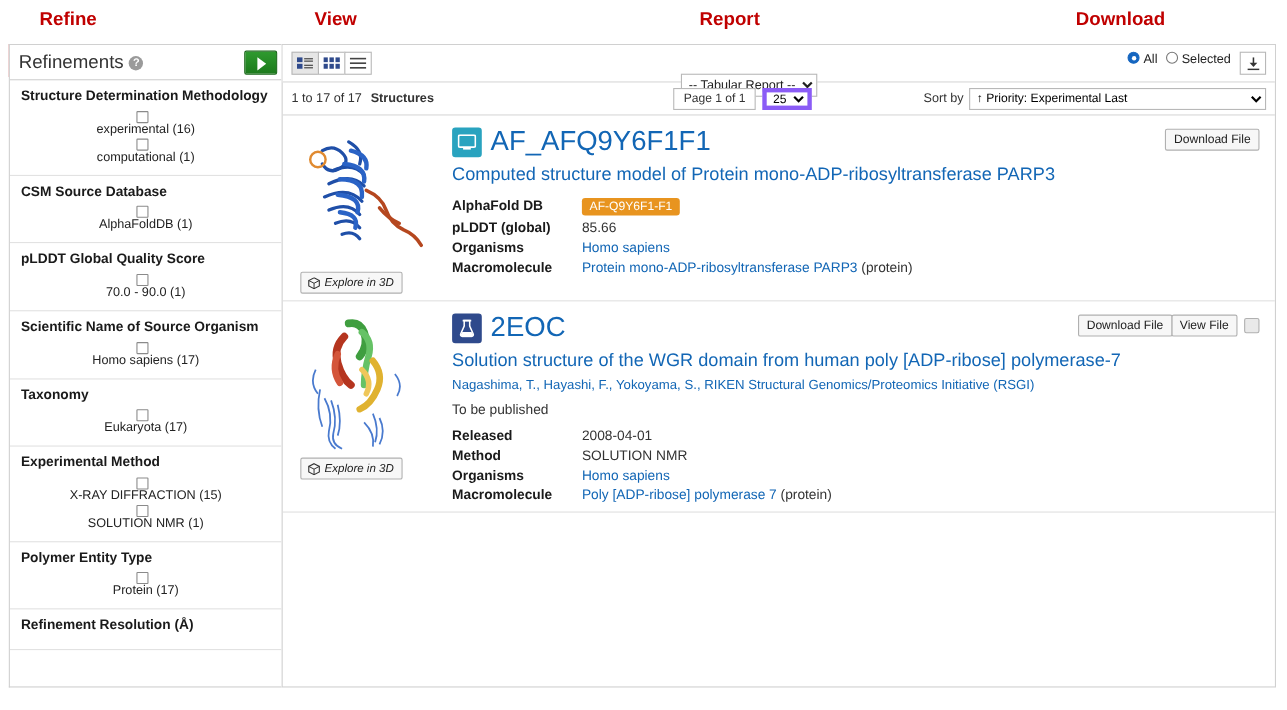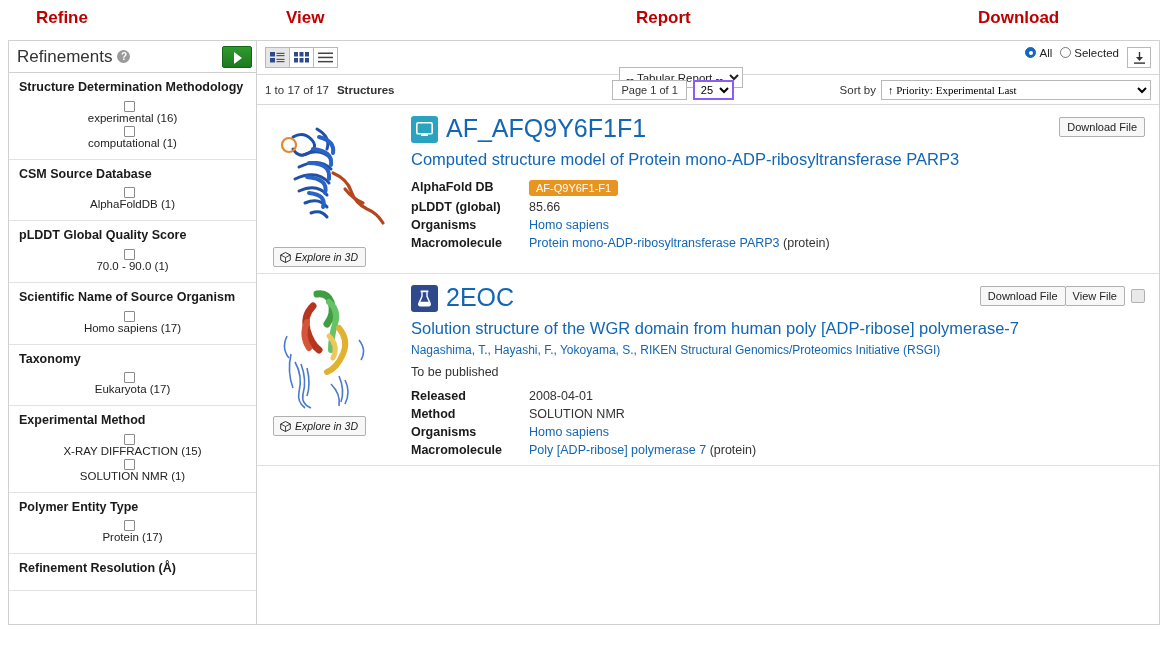--- a/index.html
+++ b/index.html
@@ -211,38 +211,38 @@
   }
   .pagebox {
     border: 1px solid #b8b8b8;
     background: #fff;
     height: 20px;
     padding: 0 8px;
     display: flex; align-items: center;
     font-size: 11px;
   }
   .perpage {
-    border: 2px solid #8b5cf6;
+    border: 4px solid #8b5cf6;
     background: #fff;
     height: 20px;
     font-size: 11px;
     font-family: "Liberation Sans", sans-serif;
     padding: 0 2px;
   }
   .sortwrap {
     margin-left: auto;
     display: flex; align-items: center; gap: 5px;
   }
   .sort-select {
     height: 20px;
     width: 270px;
     border: 1px solid #b8b8b8;
     background: #fff;
     font-size: 11px;
-    font-family: Liberation Serif, serif;
+    font-family: Liberation Sans, sans-serif;
     padding: 0 2px;
   }
 
   
   .results { flex: 1; overflow: hidden; }
   .result {
     display: flex;
     padding: 10px 10px 6px 10px;
     border-bottom: 1px solid #e0e0e0;
     position: relative;

